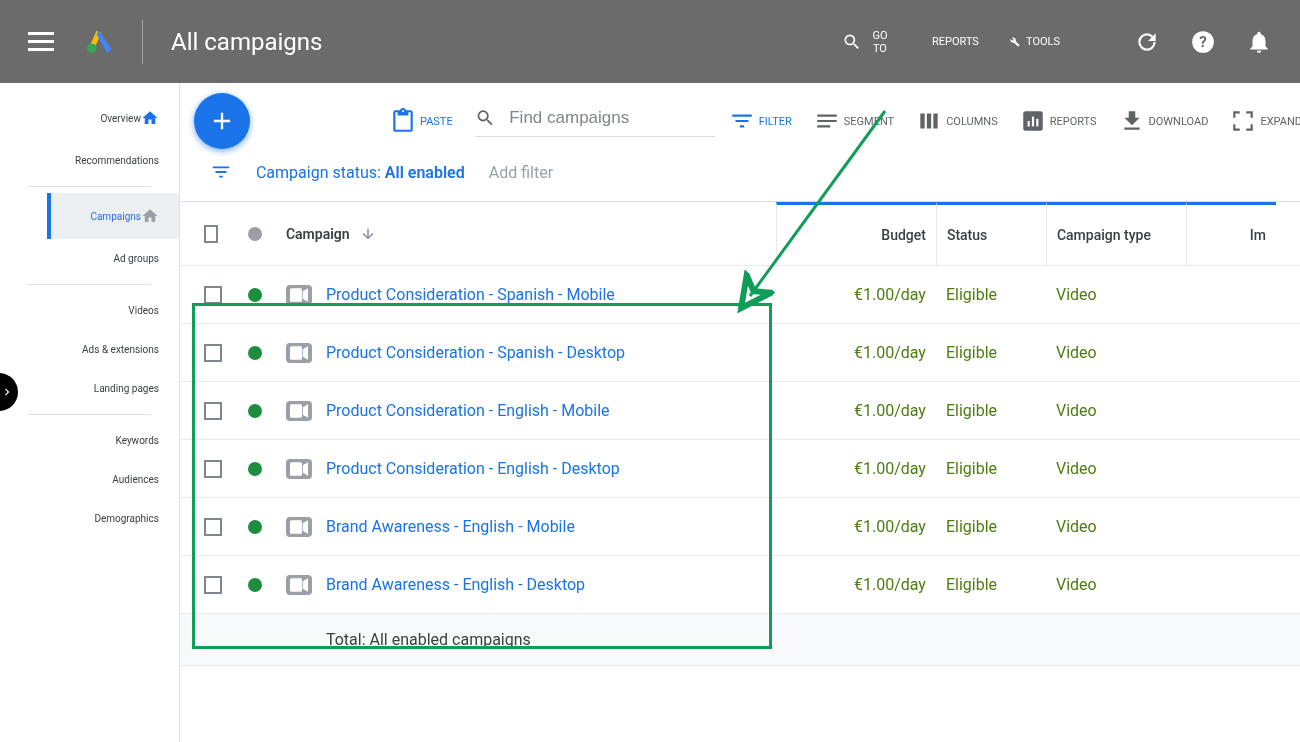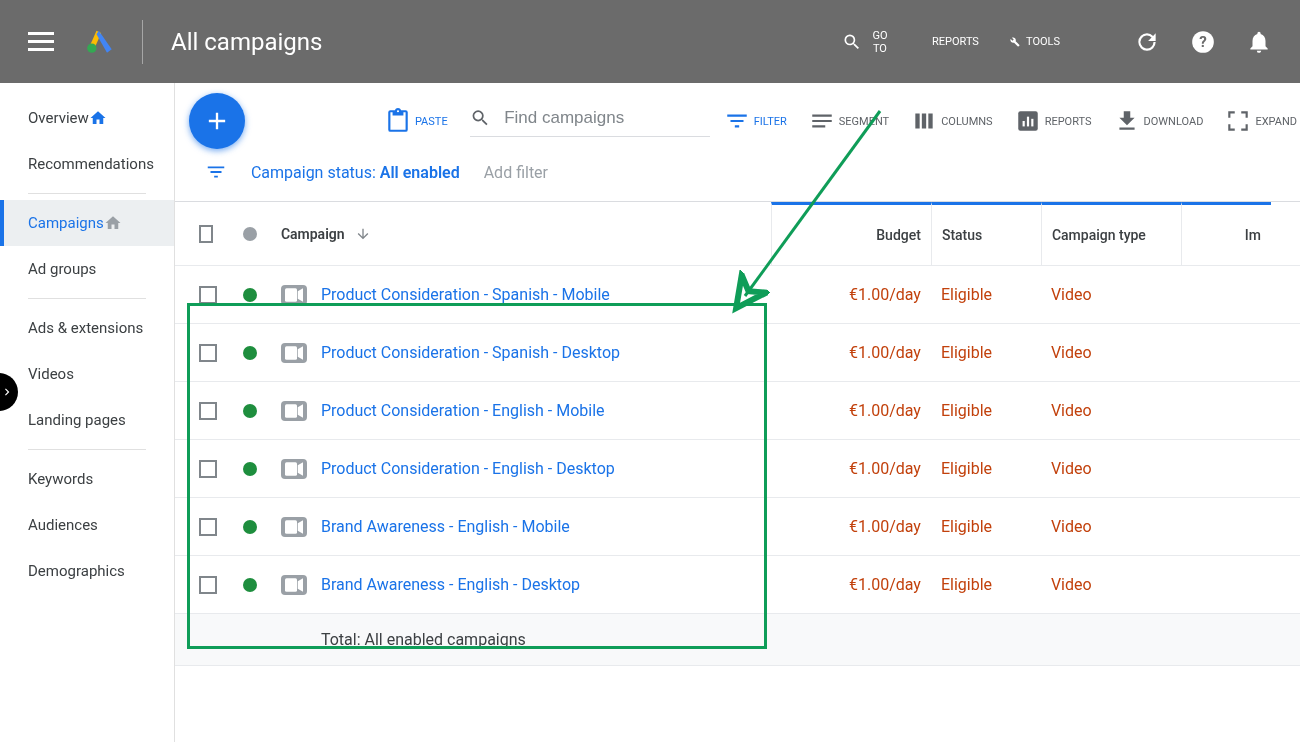--- a/index.html
+++ b/index.html
@@ -14,21 +14,21 @@
   .title { font-size: 24px; font-weight: 400; color: #fff; }
   .top-actions { margin-left: auto; display: flex; align-items: flex-start; gap: 34px; }
   .top-action { display: flex; align-items: center; gap: 6px; font-size: 11px; color: #fff; cursor: pointer; text-align:center; width:50px;}
   .top-action svg { width: 26px; height: 26px; fill: #fff; }
   .top-icons-right { display: flex; align-items: center; gap: 30px; margin-left: 40px; }
   .top-icons-right svg { width: 26px; height: 26px; fill: #fff; cursor: pointer; }
 
   
   .main { display: flex; height: calc(742px - 83px); }
   .sidebar { width: 207px; background: #fff; padding-top: 12px; position: relative; }
-  .side-item { display: flex; align-items: center; padding: 14px 20px 14px 28px; font-size: 15px; color: #3c4043; cursor: pointer; justify-content: flex-start; }
+  .side-item { display: flex; align-items: center; padding: 14px 20px 14px 28px; font-size: 10px; color: #3c4043; cursor: pointer; justify-content: flex-end; margin-left: 47px; }
   .side-item.active { background: #eceff1; color: #1a73e8; border-left: 4px solid #1a73e8; padding-left: 24px; }
   .side-home { fill: #1a73e8; width: 18px; height: 18px; }
   .side-home-gray { fill: #9aa0a6; width: 18px; height: 18px; }
   .side-divider { height: 1px; background: #e0e0e0; margin: 6px 28px; }
   .side-chevron-badge { position: absolute; left: -4px; top: 290px; width: 22px; height: 38px; background: #000; border-radius: 0 20px 20px 0; display:flex; align-items:center; justify-content:center; }
   .side-chevron-badge svg { fill: #fff; width: 14px; height: 14px; }
 
   .content { flex: 1; display: flex; flex-direction: column; border-left: 1px solid #e0e0e0; position: relative; }
 
   
@@ -59,21 +59,21 @@
   .thead .cell.nb { border-left: none; }
   .thead .cell.blue-top { border-top: 3px solid #1a73e8; margin-top:-1px;}
   .trow .cell { padding: 8px 10px; }
   .checkbox { width: 18px; height: 18px; border: 2px solid #80868b; background: #fff; cursor: pointer; margin-left: 14px;}
   .status-dot { width: 14px; height: 14px; border-radius: 50%; background: #1e8e3e; margin-left: 10px;}
   .status-dot.gray { background: #9aa0a6; }
   .camp-cell { display: flex; align-items: center; gap: 14px; }
   .vid-icon { background: #9aa0a6; border-radius: 4px; padding: 3px 4px; display: flex; }
   .vid-icon svg { width: 18px; height: 14px; fill: #fff; }
   .camp-link { color: #1a73e8; font-size: 16px; cursor: pointer; }
-  .trow .cell.num { font-size: 16px; color: #c2410c; }
+  .trow .cell.num { font-size: 16px; color: #4d7c0f; }
   .total-row { min-height: 52px; background: #f8f9fa; font-size: 16px; padding-left: 146px; display:flex; align-items:center; border-bottom:1px solid #e8eaed;}
   .sort-arrow { margin-left: 10px; fill:#80868b; }
 
   
   .annotation-box { position: absolute; border: 3px solid #0f9d58; left: 12px; top: 220px; width: 580px; height: 346px; pointer-events: none; }
   .annotation-arrow { position: absolute; left: 550px; top: 18px; pointer-events: none; }
 </style>
 </head>
 <body>
 
@@ -143,24 +143,24 @@
       <span>Campaigns</span>
       <svg class="side-home-gray" viewBox="0 0 24 24">
           <path d="M10 20v-6h4v6h5v-8h3L12 3 2 12h3v8z"></path>
         </svg>
     </div>
     <div class="side-item">
         <span>Ad groups</span>
       </div>
     <div class="side-divider"></div>
     <div class="side-item">
+        <span>Videos</span>
+      </div>
+    <div class="side-item">
         <span>Ads &amp; extensions</span>
-      </div>
-    <div class="side-item">
-        <span>Videos</span>
       </div>
     <div class="side-item">
         <span>Landing pages</span>
       </div>
     <div class="side-divider"></div>
     <div class="side-item">
         <span>Keywords</span>
       </div>
     <div class="side-item">
         <span>Audiences</span>

